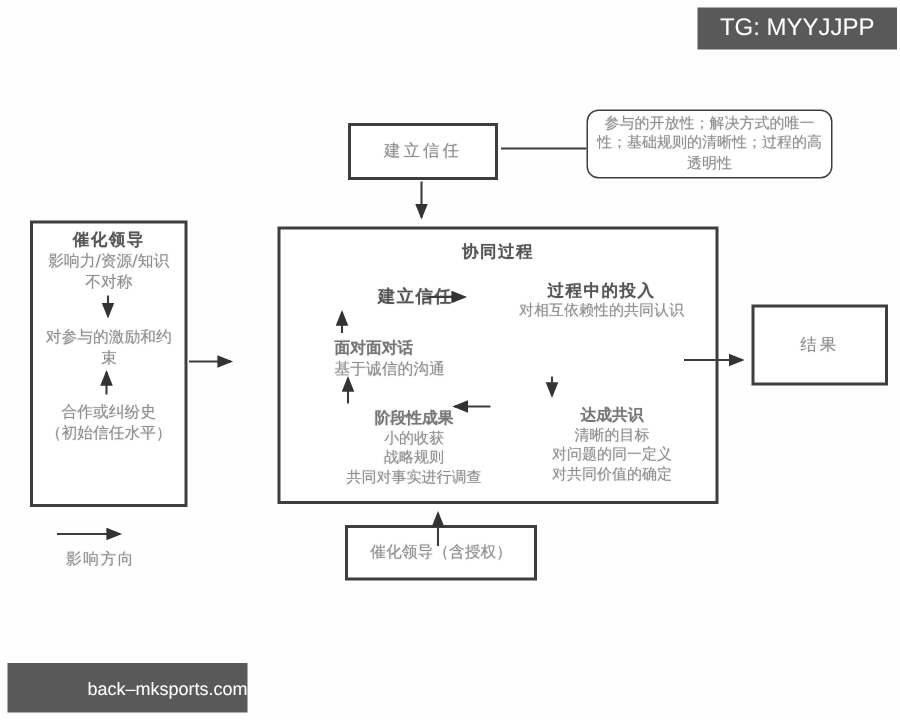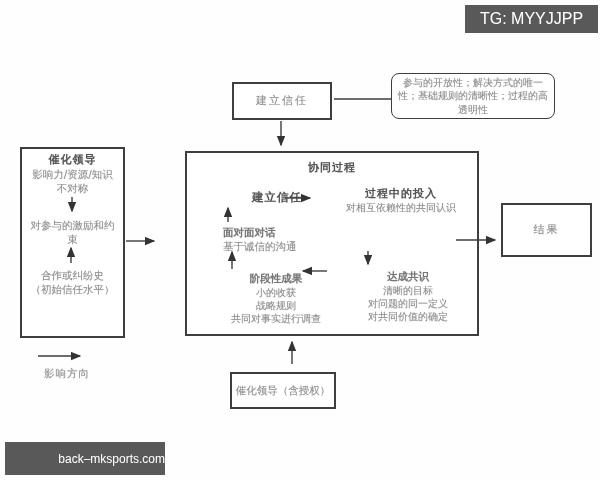--- a/index.html
+++ b/index.html
@@ -90,21 +90,21 @@
       <div class="muted t10 pre soft">小的收获
 战略规则
 共同对事实进行调查</div>
     </div>
   </div>
 
   <div class="box flexc" style="left:501px;top:203px;width:91px;height:54px;">
     <span class="muted t11 soft" style="letter-spacing:2px;">结果</span>
   </div>
 
-  <div class="box flexc" style="left:230px;top:372px;width:106px;height:37px;">
+  <div class="box flexc" style="left:230px;top:350px;width:128px;height:37px;">
     <span class="muted t105 soft">催化领导（含授权）</span>
   </div>
 
   <div class="abs muted t105 soft" style="left:44px;top:366px;letter-spacing:1px;z-index:2;">影响方向</div>
 
   <svg id="connector-layer" viewBox="0 0 600 480" xmlns="http://www.w3.org/2000/svg">
     <defs>
       <marker id="ah" markerWidth="9" markerHeight="8" refX="6.5" refY="3" orient="auto">
         <path d="M0,0 L7.5,3 L0,6 Z" fill="#333"></path>
       </marker>

